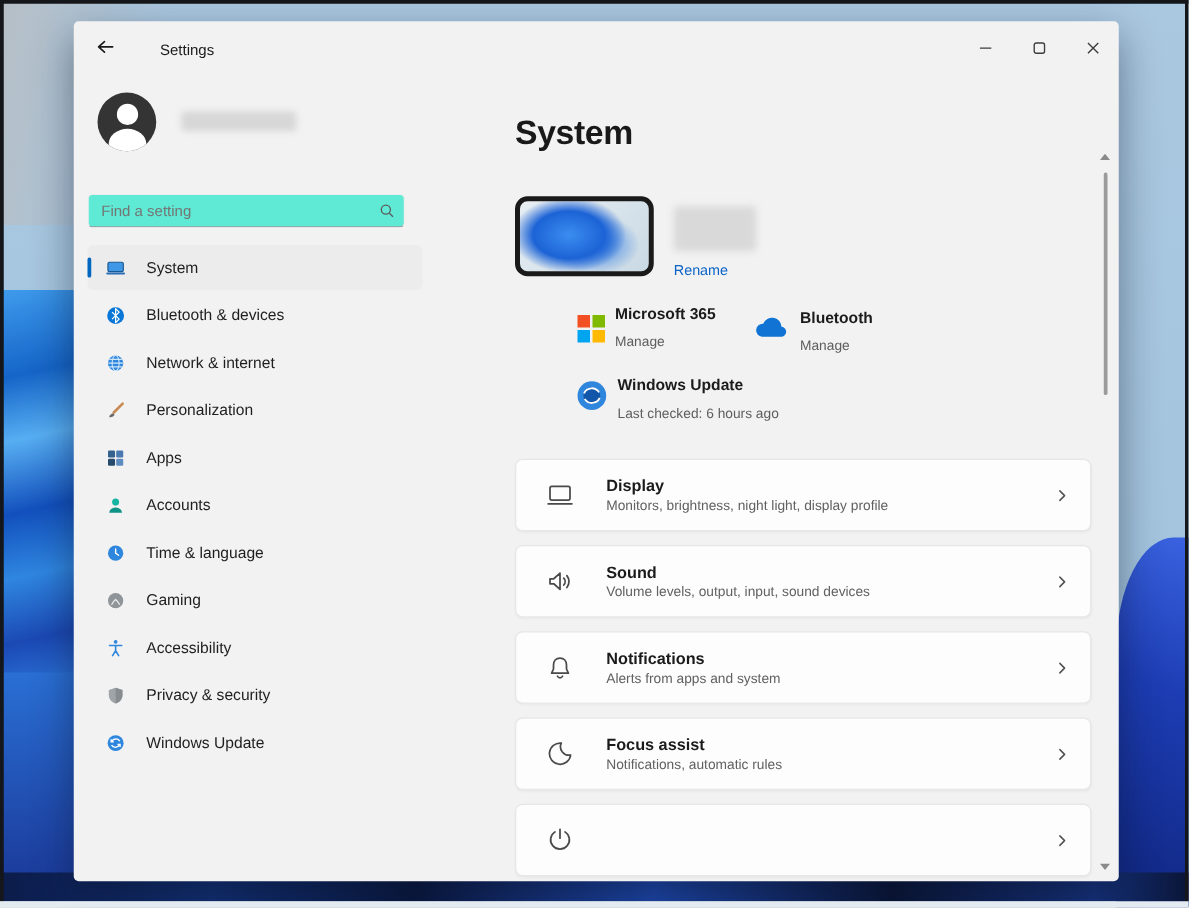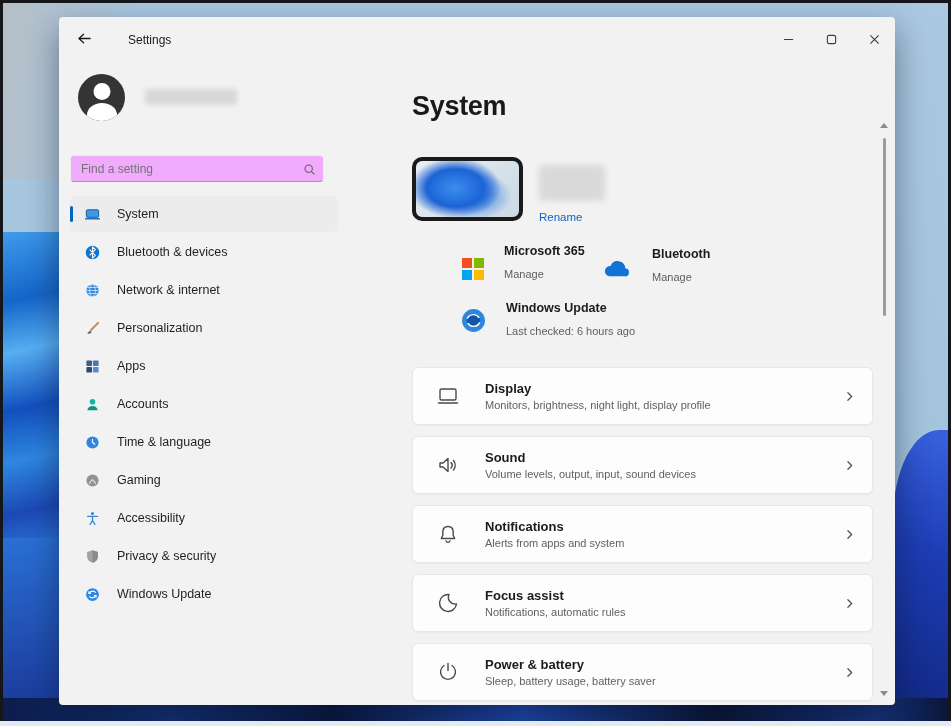--- a/index.html
+++ b/index.html
@@ -44,21 +44,21 @@
     border-radius:50%; background:#343434; overflow:hidden; }
   .avatar .head { position:absolute; left:50%; top:9px; transform:translateX(-50%);
     width:17px; height:17px; border-radius:50%; background:#fff; }
   .avatar .shoulders { position:absolute; left:50%; top:29px; transform:translateX(-50%);
     width:30px; height:24px; border-radius:50% 50% 0 0; background:#fff; }
   .name-blur { position:absolute; left:86px; top:26px; width:92px; height:16px;
     background:#d7d7d7; border-radius:3px; filter:blur(2.5px); }
 
   .search-wrap { position:absolute; left:11px; top:92px; width:254px; height:27px; }
   .search-input { width:100%; height:100%; border:1px solid #ececec; border-bottom:1px solid #9a9a9a;
-    border-radius:4px; background:#f0abfc; font-family:inherit; font-size:12px; color:#1b1b1b;
+    border-radius:4px; background:#5eead4; font-family:inherit; font-size:12px; color:#1b1b1b;
     padding:0 28px 0 10px; outline:none; }
   .search-input::placeholder { color:#757575; }
   .search-icon { position:absolute; right:8px; top:7px; }
 
   .nav { position:absolute; left:11px; top:133px; right:13px; }
   .nav-item { position:relative; height:36px; margin-bottom:2px; border-radius:5px;
     display:flex; align-items:center; padding-left:13px; gap:16px;
     font-size:12.5px; color:#1f1f1f; cursor:default; }
   .nav-item.selected { background:#ececec; }
   .accent-pill { position:absolute; left:0; top:10px; width:3px; height:16px;
@@ -73,21 +73,21 @@
   .device-preview { position:absolute; left:61px; top:94px; width:111px; height:64px;
     border:4px solid #1a1a1a; border-radius:10px; overflow:hidden;
     background:
       radial-gradient(62% 75% at 38% 48%, #3b8df0 0%, #1c63d6 45%, rgba(28,99,214,0) 72%),
       radial-gradient(50% 62% at 58% 62%, #2a77e0 0%, rgba(42,119,224,0) 70%),
       linear-gradient(135deg,#e9eff3 0%,#c9d9e4 100%); }
   .device-meta { position:absolute; left:188px; top:102px; }
   .device-name-blur { width:66px; height:36px; background:#d9d9d9; border-radius:3px; filter:blur(3px); }
   .rename-link { display:inline-block; margin-top:10px; font-size:11.5px; color:#0b63c8; cursor:pointer; }
 
-  .quick { position:absolute; display:flex; gap:20px; align-items:flex-end;padding-left:48px; }
+  .quick { position:absolute; display:flex; gap:8px; align-items:center;padding-left:48px; }
   .ql-ms { left:63px; top:181px; }
   .ql-od { left:203px; top:184px; }
   .ql-wu { left:62px; top:238px; }
   .quick .q-title { font-size:12.5px; font-weight:700; color:#1b1b1b; }
   .quick .q-sub { font-size:11px; color:#5e5e5e; margin-top:10px; }
   .ms-grid { display:grid; grid-template-columns:10px 10px; grid-template-rows:10px 10px; gap:2px; margin-top:2px; }
   .ms-grid i { display:block; }
 
   .cards { position:absolute; left:61px; top:304px; width:461px; }
   .card { position:relative; width:100%; height:58px; background:#fdfdfd;
@@ -410,24 +410,20 @@
           </span>
         </div>
 
         <div class="card">
           <span class="c-ico">
             <svg width="24" height="24" viewBox="0 0 24 24" fill="none" stroke="#4a4a4a" stroke-width="1.4" stroke-linecap="round" stroke-linejoin="round">
                 <path d="M12 3.5v7"></path>
                 <path d="M8 5.5a7.5 7.5 0 1 0 8 0"></path>
               </svg>
           </span>
-          <span>
-            <div class="c-title">Power &amp; battery</div>
-            <div class="c-sub">Sleep, battery usage, battery saver</div>
-          </span>
           <span class="chev">
             <svg width="13" height="13" viewBox="0 0 24 24">
                 <path d="M9 5l7 7-7 7" stroke="#4f4f4f" stroke-width="2.2" fill="none" stroke-linecap="round" stroke-linejoin="round"></path>
               </svg>
           </span>
         </div>
 
       </div>
     </div>
 

